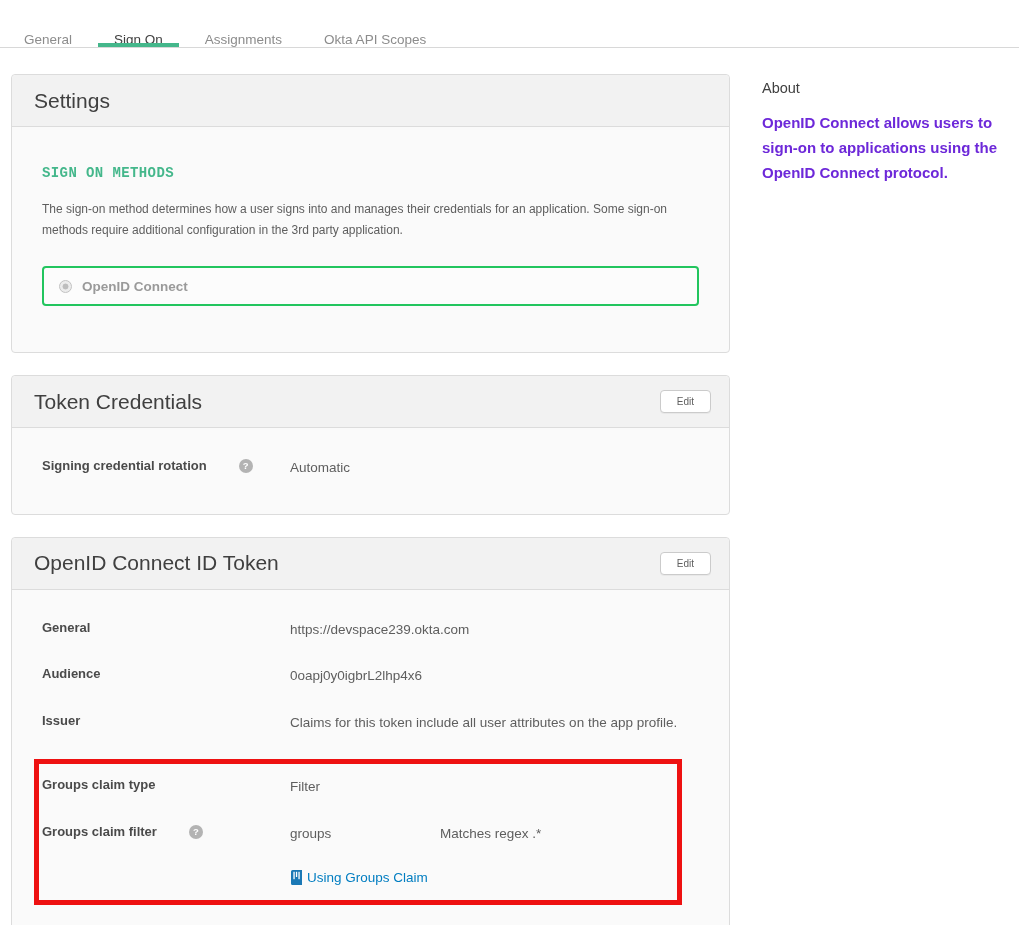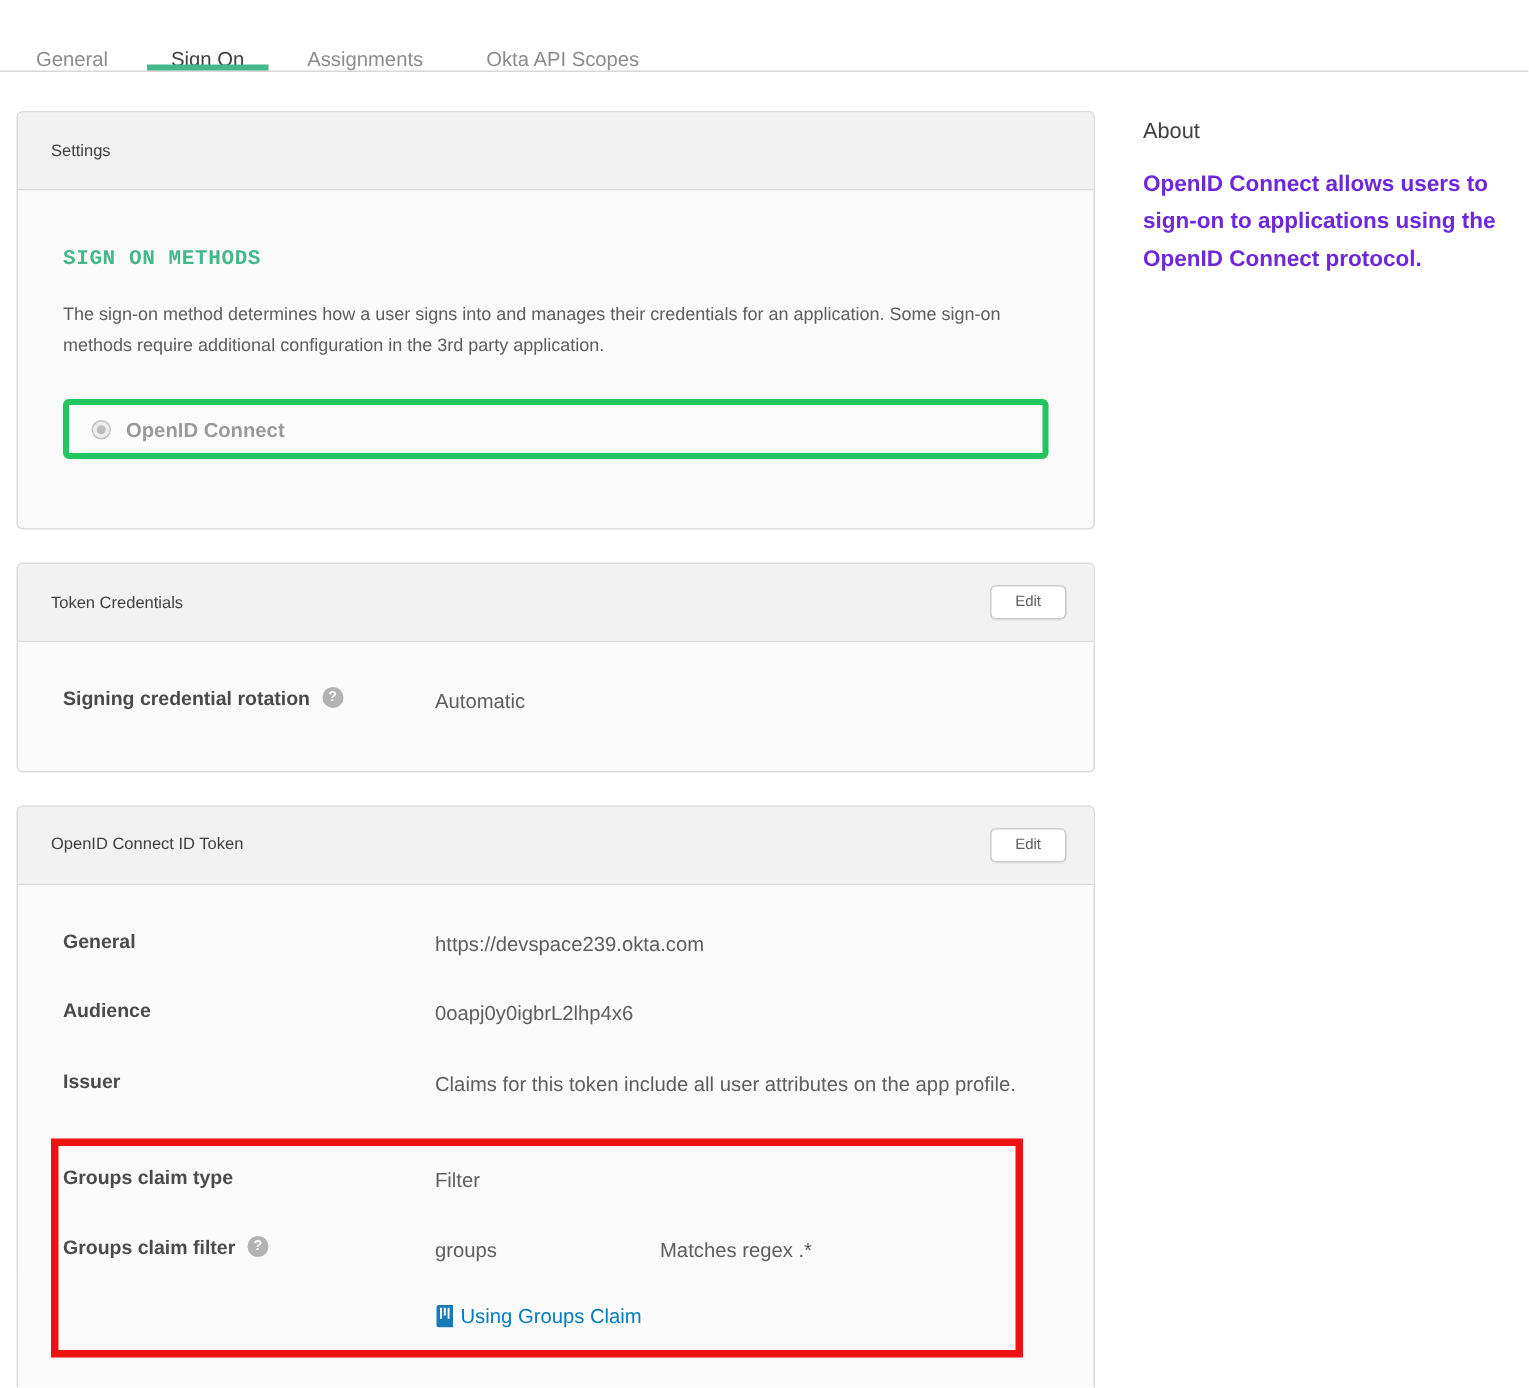--- a/index.html
+++ b/index.html
@@ -46,55 +46,55 @@
   .panel{
     border:1px solid var(--border);border-radius:4px;background:#fafafa;
     margin-bottom:22px;
   }
   .panel-hd{
     display:flex;align-items:center;justify-content:space-between;
     background:#f2f2f2;border-bottom:1px solid var(--border);
     border-radius:4px 4px 0 0;
     padding:12px 18px 12px 22px;min-height:52px;
   }
-  .panel-title{font-size:11px;color:var(--text-dark);}
+  .panel-title{font-size:21px;color:var(--text-dark);}
   .btn{
     background:#fff;border:1px solid #cbcbcb;border-radius:4px;
     padding:5px 16px;font-size:10px;color:var(--text-body);cursor:pointer;
     font-family:"Liberation Sans", sans-serif;
     box-shadow:0 1px 0 rgba(0,0,0,0.04);
   }
 
   
   .settings-body{padding:38px 30px 46px;}
   .sec-heading{
     margin:0 0 18px;color:var(--green);
     font-size:14px;font-weight:bold;letter-spacing:.4px;font-family:Liberation Mono, monospace;
   }
   .para{font-size:12px;line-height:1.75;color:var(--text-body);margin:0 0 15px;max-width:692px;}
   .link{color:var(--blue);text-decoration:none;cursor:pointer;}
   .method-box{
     margin-top:25px;height:40px;background:#fcfcfc;
-    border:4px solid #22c55e;border-radius:4px;
+    border:2px solid #22c55e;border-radius:4px;
     display:flex;align-items:center;padding:0 15px;
   }
   .radio{
     width:13px;height:13px;border-radius:50%;flex:none;
     border:1px solid #c2c2c2;
     background:radial-gradient(circle, #bdbdbd 0 34%, #ececec 42%);
     margin-right:10px;
   }
   .method-label{font-size:13.5px;font-weight:bold;color:#9a9a9a;}
 
   
   .kv-body{padding:30px 30px 36px;font-size:13.5px;}
   .row{display:flex;align-items:flex-start;}
   .row-label{
-    width:248px;flex:none;display:flex;align-items:flex-start;
-    font-size:13px;font-weight:bold;color:#4a4a4a;
+    width:248px;flex:none;display:flex;align-items:flex-end;
+    font-size:13px;font-weight:bold;color:#4a4a4a;gap:24px;
   }
   .help{
     display:inline-block;width:14px;height:14px;border-radius:50%;flex:none;
     background:#b3b3b3;color:#fff;font-size:9.5px;line-height:14px;
     text-align:center;font-weight:bold;margin-left:8px;cursor:pointer;
   }
   .row-value{color:var(--text-body);line-height:1.45;max-width:420px;}
 
   
   .idtoken-body{padding:30px 30px 44px;font-size:13.5px;}

